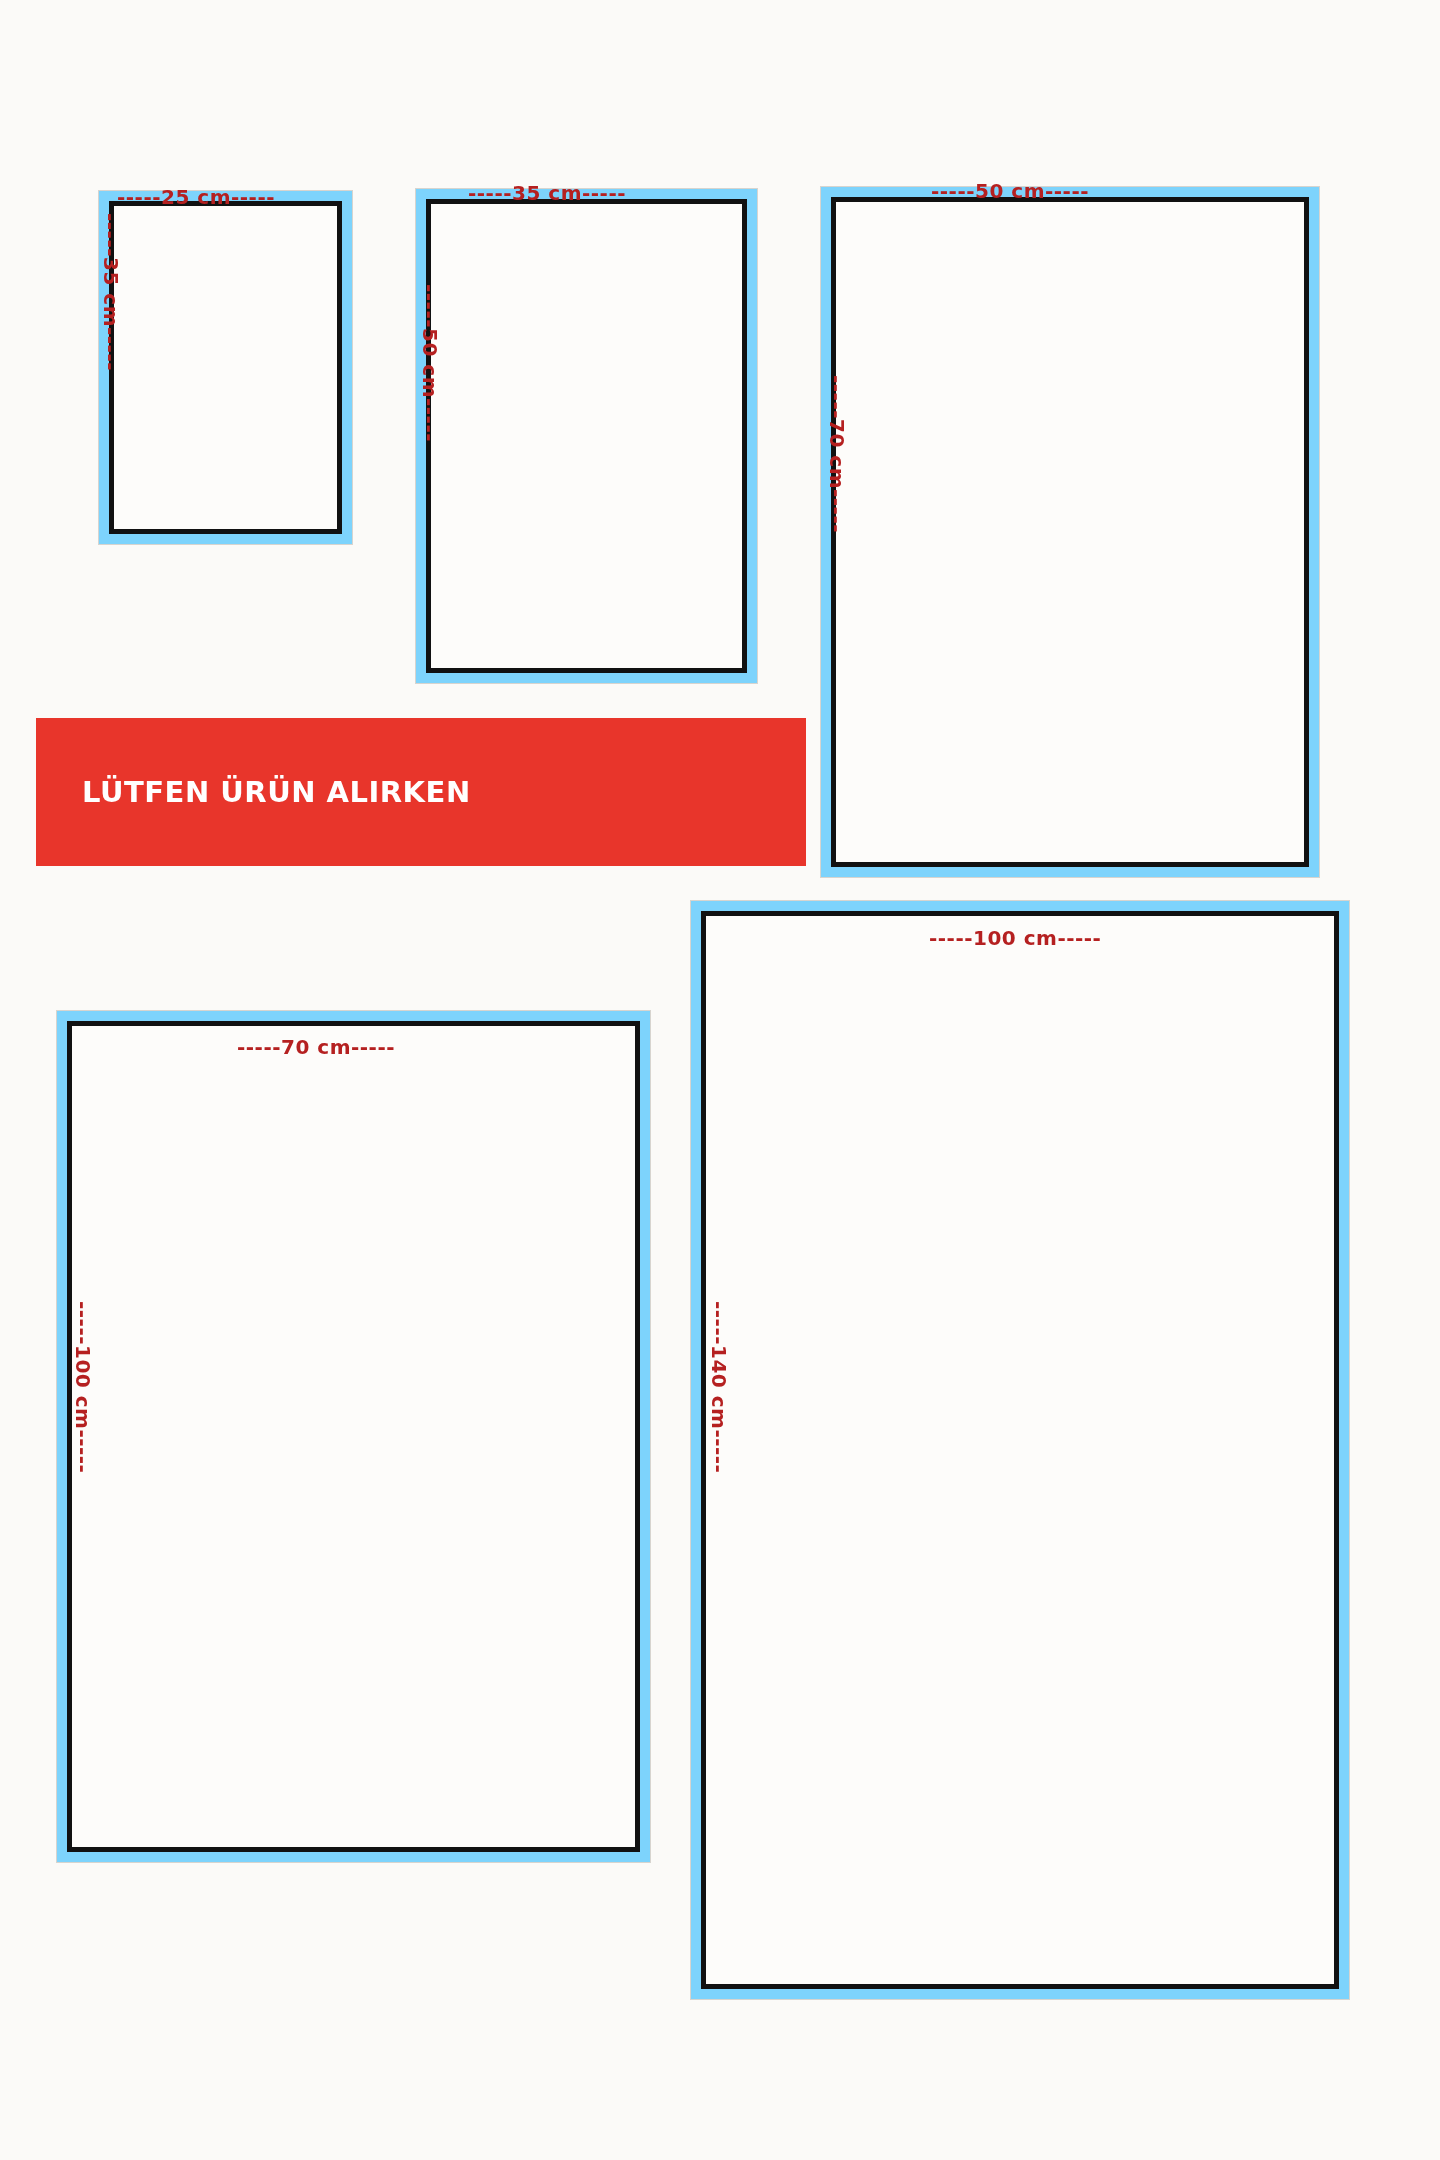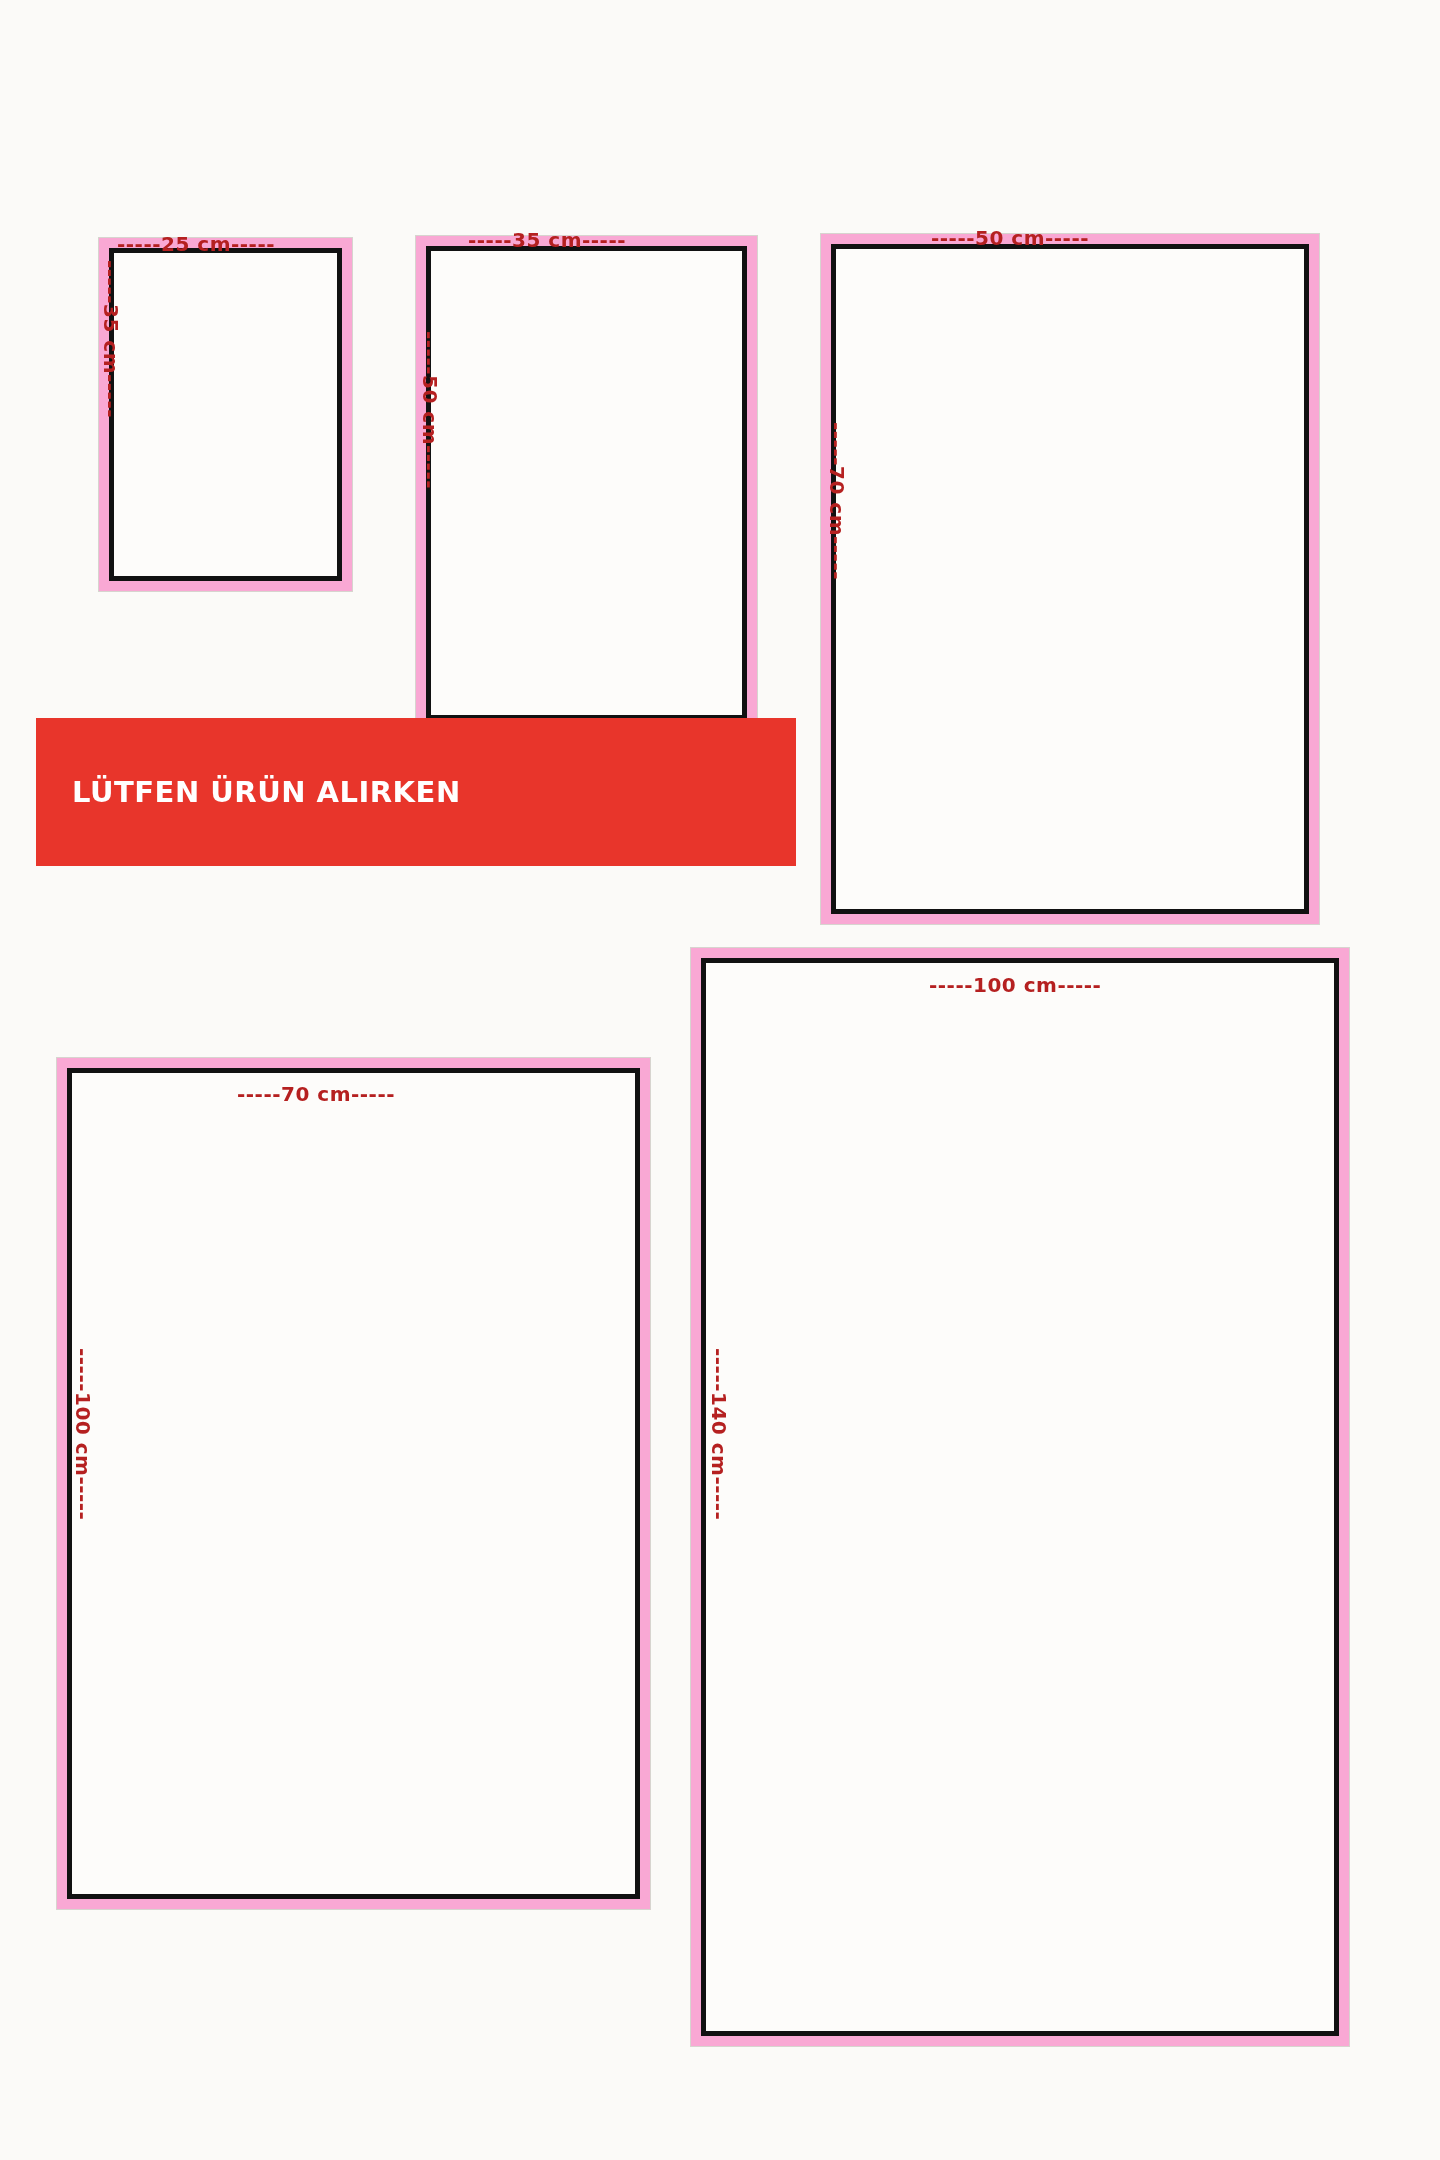--- a/index.html
+++ b/index.html
@@ -18,24 +18,23 @@
     position: absolute;
     left: 0; top: 0;
     width: 1440px;
     height: 2160px;
     background: #fbfaf8;
   }
   
   .frame {
     position: absolute;
     box-sizing: border-box;
-    background: #f9a8d4;
+    background: #7dd3fc;
     border: 1px solid #d7d4cf;
     padding: 10px;
-    margin-top: 47px;
   }
   .frame > .inner {
     box-sizing: border-box;
     width: 100%;
     height: 100%;
     border: 5px solid #111111;
     background: #fdfcfa;
     position: relative;
   }
   .dim {
@@ -52,20 +51,21 @@
   
   #notice {
     position: absolute;
     background: #e8352b;
     color: #ffffff;
     font-weight: bold;
     display: flex;
     flex-direction: column;
     justify-content: center;
     letter-spacing: 0.5px;
+    padding-left: 10px;
   }
   #notice .line {
     font-size: 29px;
     line-height: 1.32;
     padding-left: 36px;
   }
 </style>
 </head>
 <body>
 

